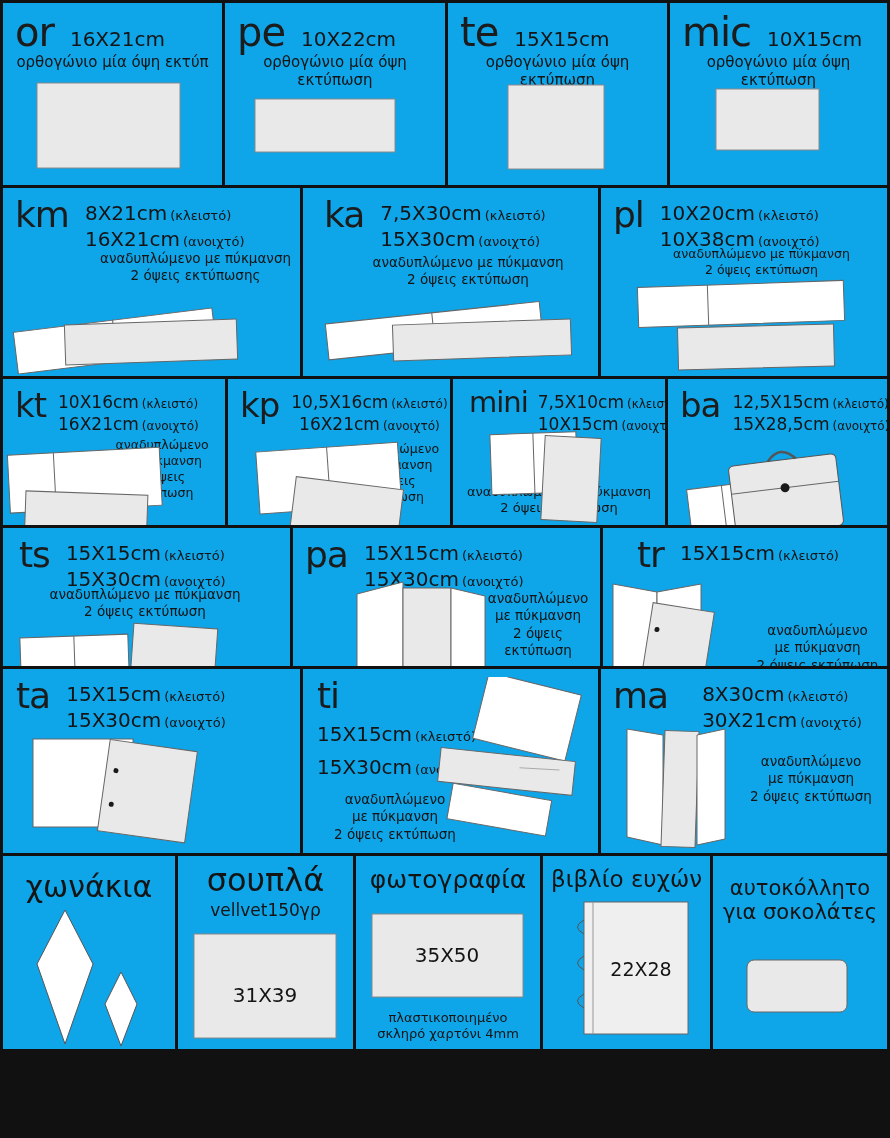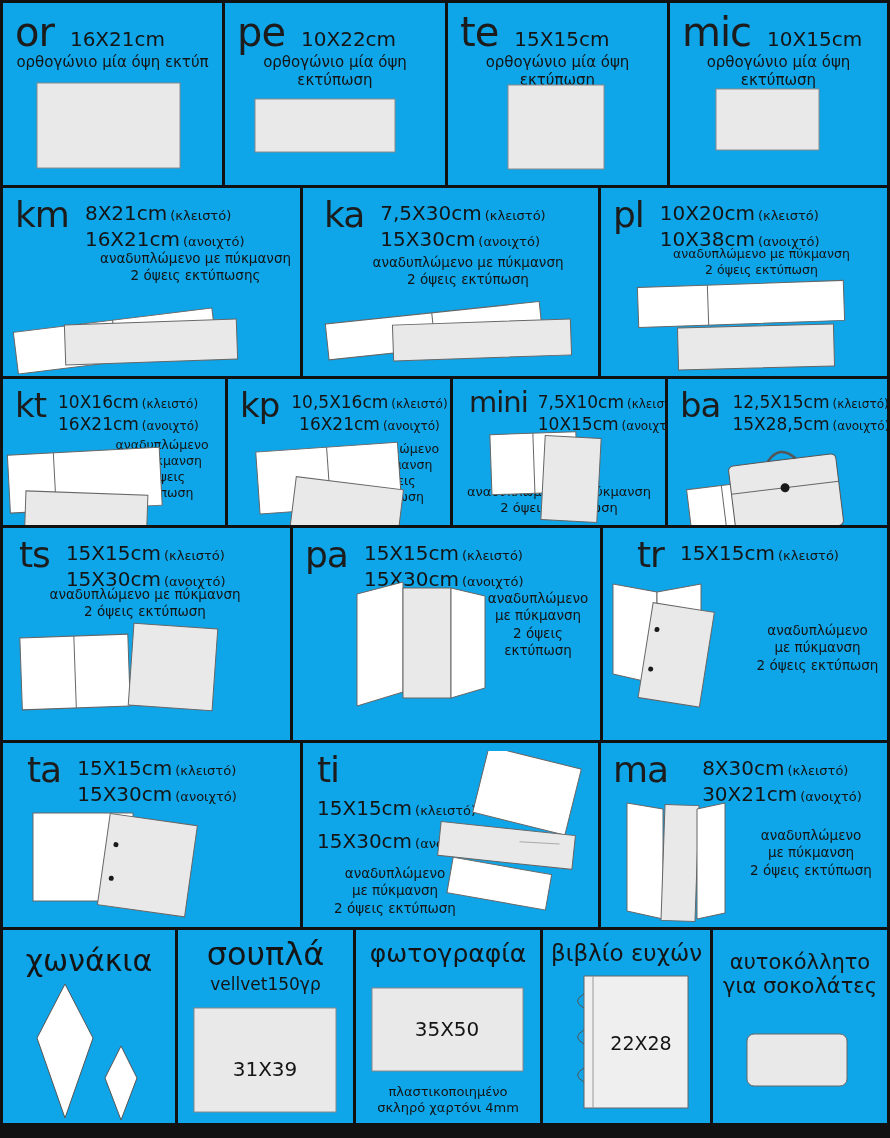--- a/index.html
+++ b/index.html
@@ -223,21 +223,21 @@
           <line x1="53" y1="48" x2="53" y2="106" stroke="#666666"></line>
           <rect x="62" y="30" width="108" height="72" rx="5" fill="#e9e9e9" stroke="#555555"></rect>
           <path d="M102 30 q14 -16 28 0" fill="none" stroke="#555555" stroke-width="2.5"></path>
           <line x1="62" y1="58" x2="170" y2="58" stroke="#666666"></line>
           <circle cx="116" cy="58" r="4.5" fill="#1a1a1a"></circle>
         </g>
       </svg>
     </div>
   </div>
 
-  <div class="row" style="height:212px">
+  <div class="row" style="height:138px">
 
     <div class="cell" style="width:287px">
       <div class="head" style="padding-left:16px">
         <span class="code">ts</span>
         <div class="sizeblock">
           <div class="sline"><span>15X15cm</span><span class="tag">(κλειστό)</span></div>
           <div class="sline"><span>15X30cm</span><span class="tag">(ανοιχτό)</span></div>
         </div>
       </div>
       <div class="notes" style="left:22px;top:58px;width:240px">
@@ -293,21 +293,21 @@
           <circle cx="48" cy="62" r="2.5" fill="#1a1a1a"></circle>
           <circle cx="48" cy="102" r="2.5" fill="#1a1a1a"></circle>
         </g>
       </svg>
     </div>
   </div>
 
   <div class="row" style="height:184px">
 
     <div class="cell" style="width:297px">
-      <div class="head" style="padding-left:24px">
+      <div class="head" style="padding-left:13px">
         <span class="code">ta</span>
         <div class="sizeblock">
           <div class="sline"><span>15X15cm</span><span class="tag">(κλειστό)</span></div>
           <div class="sline"><span>15X30cm</span><span class="tag">(ανοιχτό)</span></div>
         </div>
       </div>
       <svg class="draw" style="left:22px;top:56px" width="208" height="128" viewBox="0 0 208 128">
         <rect x="8" y="14" width="100" height="88" fill="#ffffff" stroke="#666666"></rect>
         <g transform="rotate(8 135 70)">
           <rect x="78" y="22" width="88" height="92" fill="#e9e9e9" stroke="#666666"></rect>

